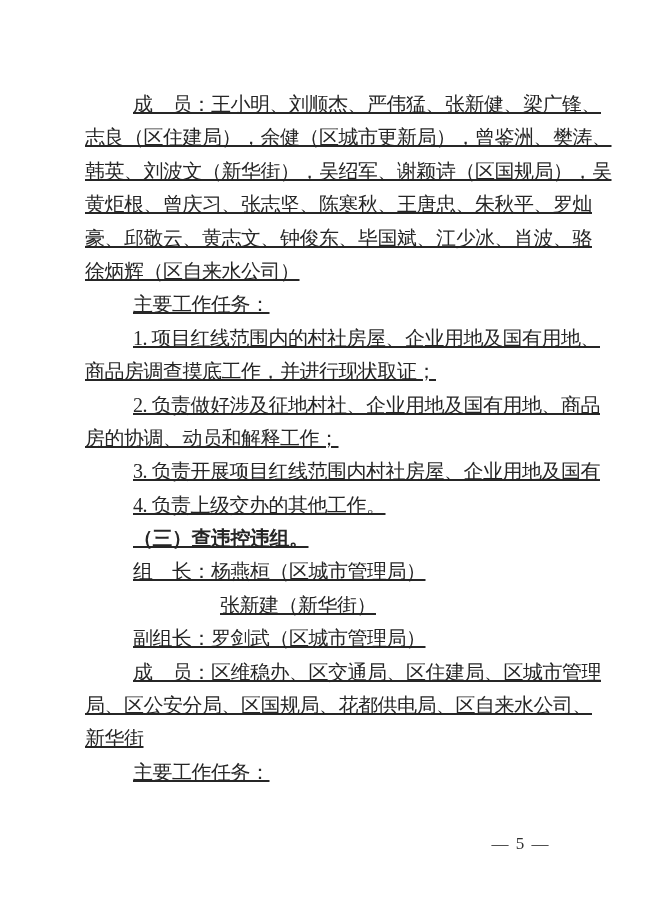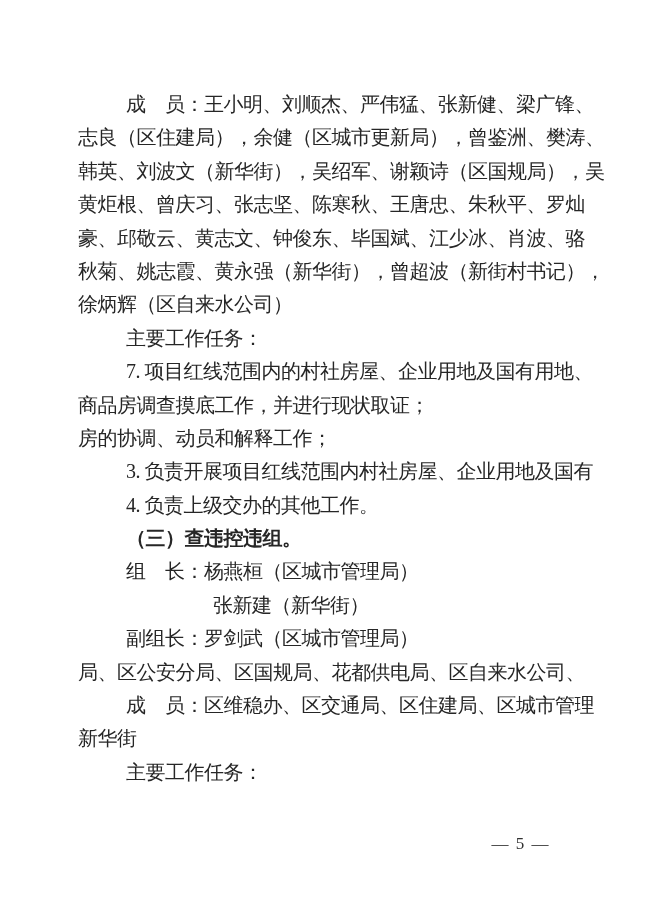--- a/index.html
+++ b/index.html
@@ -11,23 +11,24 @@
     position: relative;
     width: 650px;
     height: 919px;
     background: #ffffff;
     overflow: hidden;
     font-family: "Liberation Serif", "DejaVu Serif", serif;
     color: #262626;
   }
   .text-block {
     position: absolute;
-    left: 78px;
+    left: 85px;
     top: 88px;
     width: 505px;
+    text-decoration: underline;
   }
   .line {
     height: 33.4px;
     line-height: 33.4px;
     font-size: 20px;
     letter-spacing: -0.5px;
     white-space: nowrap;
   }
   .indent {
     padding-left: 48px;
@@ -50,31 +51,31 @@
 </head>
 <body>
 
 <div class="page">
   <div class="text-block">
     <div class="line indent">成　员：王小明、刘顺杰、严伟猛、张新健、梁广锋、</div>
     <div class="line">志良（区住建局），余健（区城市更新局），曾鉴洲、樊涛、</div>
     <div class="line">韩英、刘波文（新华街），吴绍军、谢颖诗（区国规局），吴</div>
     <div class="line">黄炬根、曾庆习、张志坚、陈寒秋、王唐忠、朱秋平、罗灿</div>
     <div class="line">豪、邱敬云、黄志文、钟俊东、毕国斌、江少冰、肖波、骆</div>
-    <div class="line">秋菊、姚志霞、黄永强（新华街），曾超波（新街村书记），</div>
     <div class="line">徐炳辉（区自来水公司）</div>
     <div class="line indent">主要工作任务：</div>
-    <div class="line indent">7. 项目红线范围内的村社房屋、企业用地及国有用地、</div>
+    <div class="line indent">1. 项目红线范围内的村社房屋、企业用地及国有用地、</div>
     <div class="line">商品房调查摸底工作，并进行现状取证；</div>
+    <div class="line indent">2. 负责做好涉及征地村社、企业用地及国有用地、商品</div>
     <div class="line">房的协调、动员和解释工作；</div>
     <div class="line indent">3. 负责开展项目红线范围内村社房屋、企业用地及国有</div>
     <div class="line indent">4. 负责上级交办的其他工作。</div>
     <div class="line indent bold">（三）查违控违组。</div>
     <div class="line indent">组　长：杨燕桓（区城市管理局）</div>
     <div class="line indent-name">张新建（新华街）</div>
     <div class="line indent">副组长：罗剑武（区城市管理局）</div>
+    <div class="line indent">成　员：区维稳办、区交通局、区住建局、区城市管理</div>
     <div class="line">局、区公安分局、区国规局、花都供电局、区自来水公司、</div>
-    <div class="line indent">成　员：区维稳办、区交通局、区住建局、区城市管理</div>
     <div class="line">新华街</div>
     <div class="line indent">主要工作任务：</div>
   </div>
   <div class="page-number">— 5 —</div>
 </div>
 
 </body></html>

